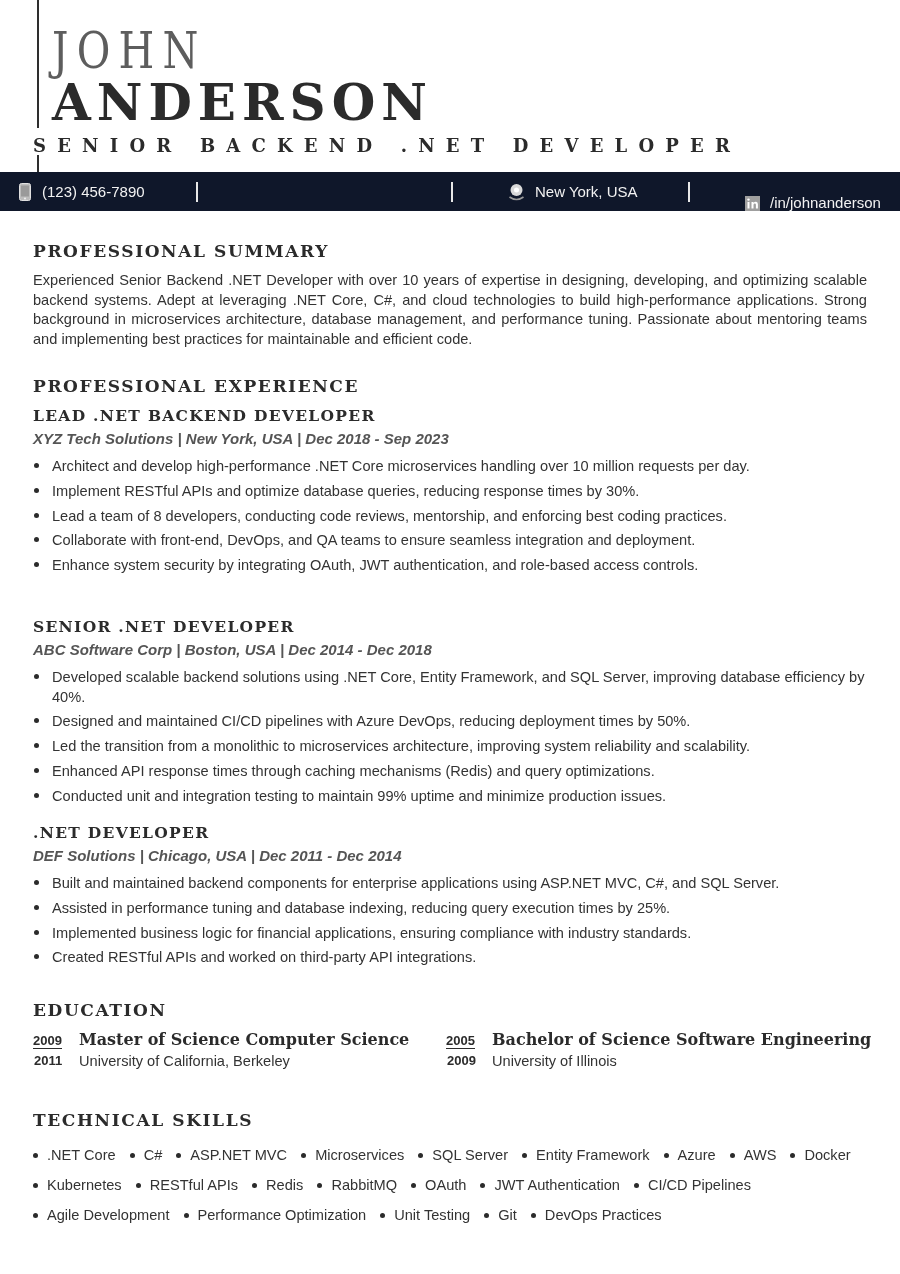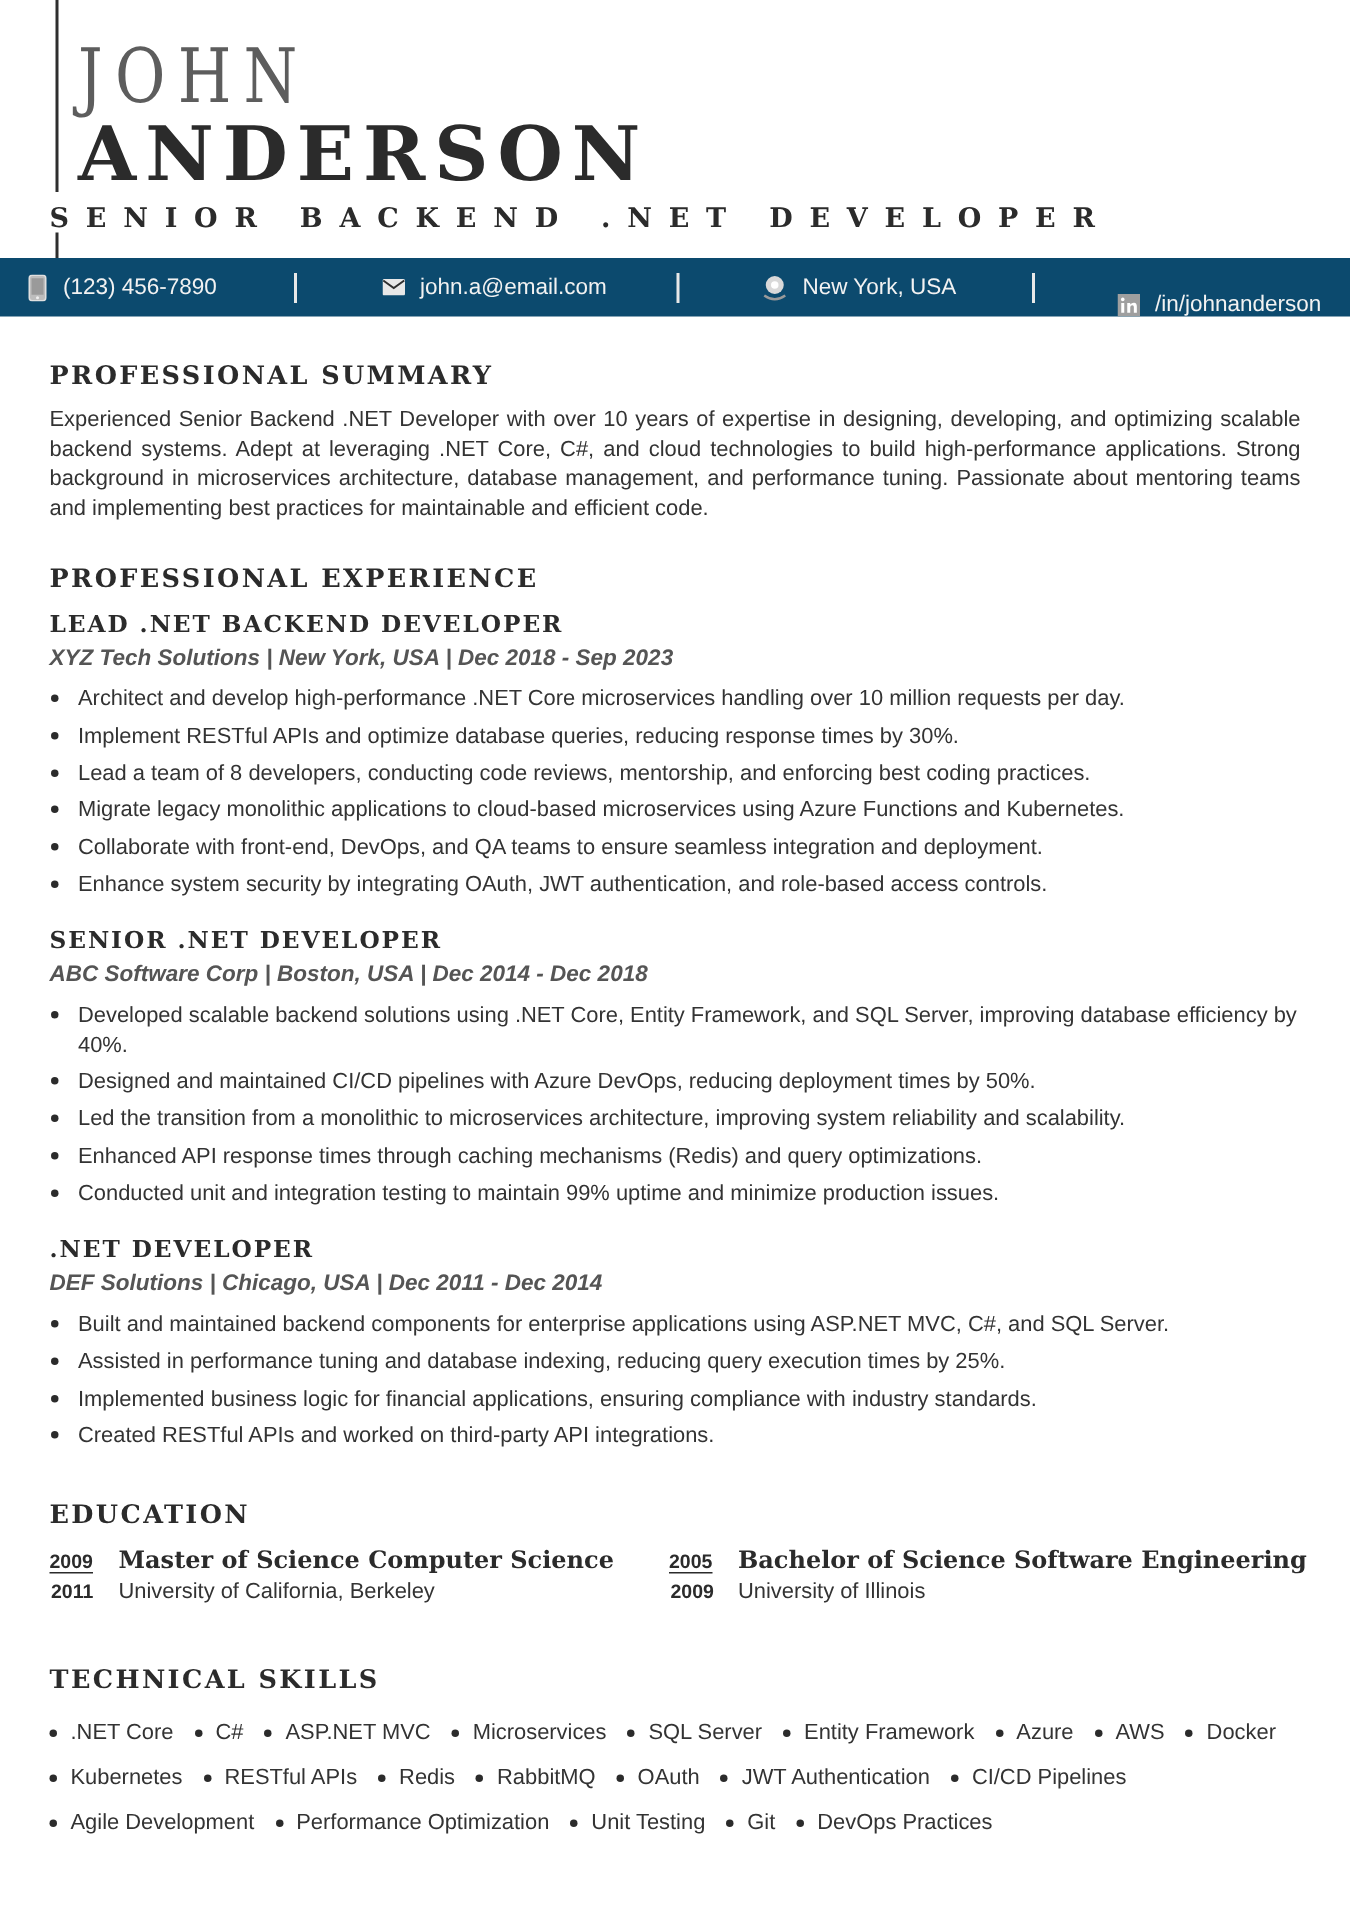--- a/index.html
+++ b/index.html
@@ -6,21 +6,21 @@
   html, body { width: 900px; height: 1274px; background: #ffffff; }
   body { position: relative; overflow: hidden; color: #2b2b2b; font-family: "DejaVu Sans", sans-serif; }
 
   .vline-top { position: absolute; left: 37px; top: 0; width: 2px; height: 128px; background: #2e2e2e; }
   .vline-bot { position: absolute; left: 37px; top: 155px; width: 2px; height: 17px; background: #2e2e2e; }
 
   .first-name { position: absolute; left: 52px; top: 26px; font-family: "DejaVu Serif", serif; font-size: 50px; font-weight: 300; letter-spacing: 10px; color: #5d5d5d; line-height: 1; font-weight: normal; transform: scaleX(0.82); transform-origin: left; }
   .last-name { position: absolute; left: 52px; top: 78px; font-family: "DejaVu Serif", serif; font-size: 50px; font-weight: bold; letter-spacing: 6px; color: #2b2b2b; line-height: 1; }
   .job-title { position: absolute; left: 33px; top: 137px; font-family: "DejaVu Serif", serif; font-size: 18px; font-weight: bold; letter-spacing: 11.2px; color: #2b2b2b; line-height: 1; white-space: nowrap; }
 
-  .contact-bar { position: absolute; left: 0; top: 172px; width: 900px; height: 39px; background: #0c4a6e; color: #f2f2f2; font-family: "Liberation Sans", sans-serif; font-size: 15px; }
+  .contact-bar { position: absolute; left: 0; top: 172px; width: 900px; height: 39px; background: #0f172a; color: #f2f2f2; font-family: "Liberation Sans", sans-serif; font-size: 15px; }
   .c-item { position: absolute; top: 0; height: 39px; display: flex; align-items: center; white-space: nowrap; }
   .c-icon { display: inline-flex; align-items: center; justify-content: center; margin-right: 10px; }
   .sep { position: absolute; top: 10px; width: 2px; height: 20px; background: #e8e8e8; }
 
   .section-title { position: absolute; left: 33px; font-family: "DejaVu Serif", serif; font-weight: bold; font-size: 17px; letter-spacing: 1.6px; color: #2b2b2b; white-space: nowrap; line-height: 1; }
 
   .summary { position: absolute; left: 33px; top: 271px; width: 834px; font-family: "Liberation Sans", sans-serif; font-size: 14.6px; line-height: 19.5px; text-align: justify; color: #333; }
 
   .job-head { position: absolute; left: 33px; font-family: "DejaVu Serif", serif; font-weight: bold; font-size: 15.5px; letter-spacing: 1.3px; color: #2b2b2b; line-height: 1; white-space: nowrap; }
   .job-meta { position: absolute; left: 33px; font-family: "Liberation Sans", sans-serif; font-style: italic; font-weight: bold; font-size: 15px; color: #555; white-space: nowrap; line-height: 1; }
@@ -54,29 +54,20 @@
     <span class="c-icon">
       <svg width="14" height="18" viewBox="0 0 14 18">
           <rect x="1.5" y="0.5" width="11" height="17" rx="2" fill="#bdbdbd" stroke="#e0e0e0"></rect>
           <rect x="3" y="2.5" width="8" height="11" fill="#9a9a9a"></rect>
           <circle cx="7" cy="15.5" r="1" fill="#efefef"></circle>
         </svg>
     </span>
     <span>(123) 456-7890</span>
   </div>
   <div class="sep" style="left:196px;"></div>
-  <div class="c-item" style="left:255px;">
-    <span class="c-icon">
-      <svg width="15" height="11" viewBox="0 0 15 11">
-          <rect x="0" y="0" width="15" height="11" rx="1" fill="#e8e8e8"></rect>
-          <path d="M0.5 1 L7.5 6 L14.5 1" fill="none" stroke="#2f2f2f" stroke-width="1.3"></path>
-        </svg>
-    </span>
-    <span>john.a@email.com</span>
-  </div>
   <div class="sep" style="left:451px;"></div>
   <div class="c-item" style="left:508px;">
     <span class="c-icon">
       <svg width="17" height="18" viewBox="0 0 17 18">
           <circle cx="8.5" cy="7" r="6" fill="#d9d9d9"></circle>
           <circle cx="8.5" cy="7" r="2.5" fill="#ffffff"></circle>
           <path d="M1.5 14 Q8.5 19 15.5 14" fill="none" stroke="#9a9a9a" stroke-width="1.6"></path>
         </svg>
     </span>
     <span>New York, USA</span>
@@ -99,21 +90,20 @@
 <div class="summary">Experienced Senior Backend .NET Developer with over 10 years of expertise in designing, developing, and optimizing scalable backend systems. Adept at leveraging .NET Core, C#, and cloud technologies to build high-performance applications. Strong background in microservices architecture, database management, and performance tuning. Passionate about mentoring teams and implementing best practices for maintainable and efficient code.</div>
 
 <div class="section-title" style="top:378px;">PROFESSIONAL EXPERIENCE</div>
 
 <div class="job-head" style="top:408px;">LEAD .NET BACKEND DEVELOPER</div>
 <div class="job-meta" style="top:431px;">XYZ Tech Solutions  |  New York, USA  | Dec 2018 - Sep 2023</div>
 <ul class="bullets" style="top:457px;">
   <li>Architect and develop high-performance .NET Core microservices handling over 10 million requests per day.</li>
   <li>Implement RESTful APIs and optimize database queries, reducing response times by 30%.</li>
   <li>Lead a team of 8 developers, conducting code reviews, mentorship, and enforcing best coding practices.</li>
-  <li>Migrate legacy monolithic applications to cloud-based microservices using Azure Functions and Kubernetes.</li>
   <li>Collaborate with front-end, DevOps, and QA teams to ensure seamless integration and deployment.</li>
   <li>Enhance system security by integrating OAuth, JWT authentication, and role-based access controls.</li>
 </ul>
 
 <div class="job-head" style="top:619px;">SENIOR .NET DEVELOPER</div>
 <div class="job-meta" style="top:642px;">ABC Software Corp  |  Boston, USA  | Dec 2014 - Dec 2018</div>
 <ul class="bullets" style="top:668px;">
   <li>Developed scalable backend solutions using .NET Core, Entity Framework, and SQL Server, improving database efficiency by 40%.</li>
   <li>Designed and maintained CI/CD pipelines with Azure DevOps, reducing deployment times by 50%.</li>
   <li>Led the transition from a monolithic to microservices architecture, improving system reliability and scalability.</li>

